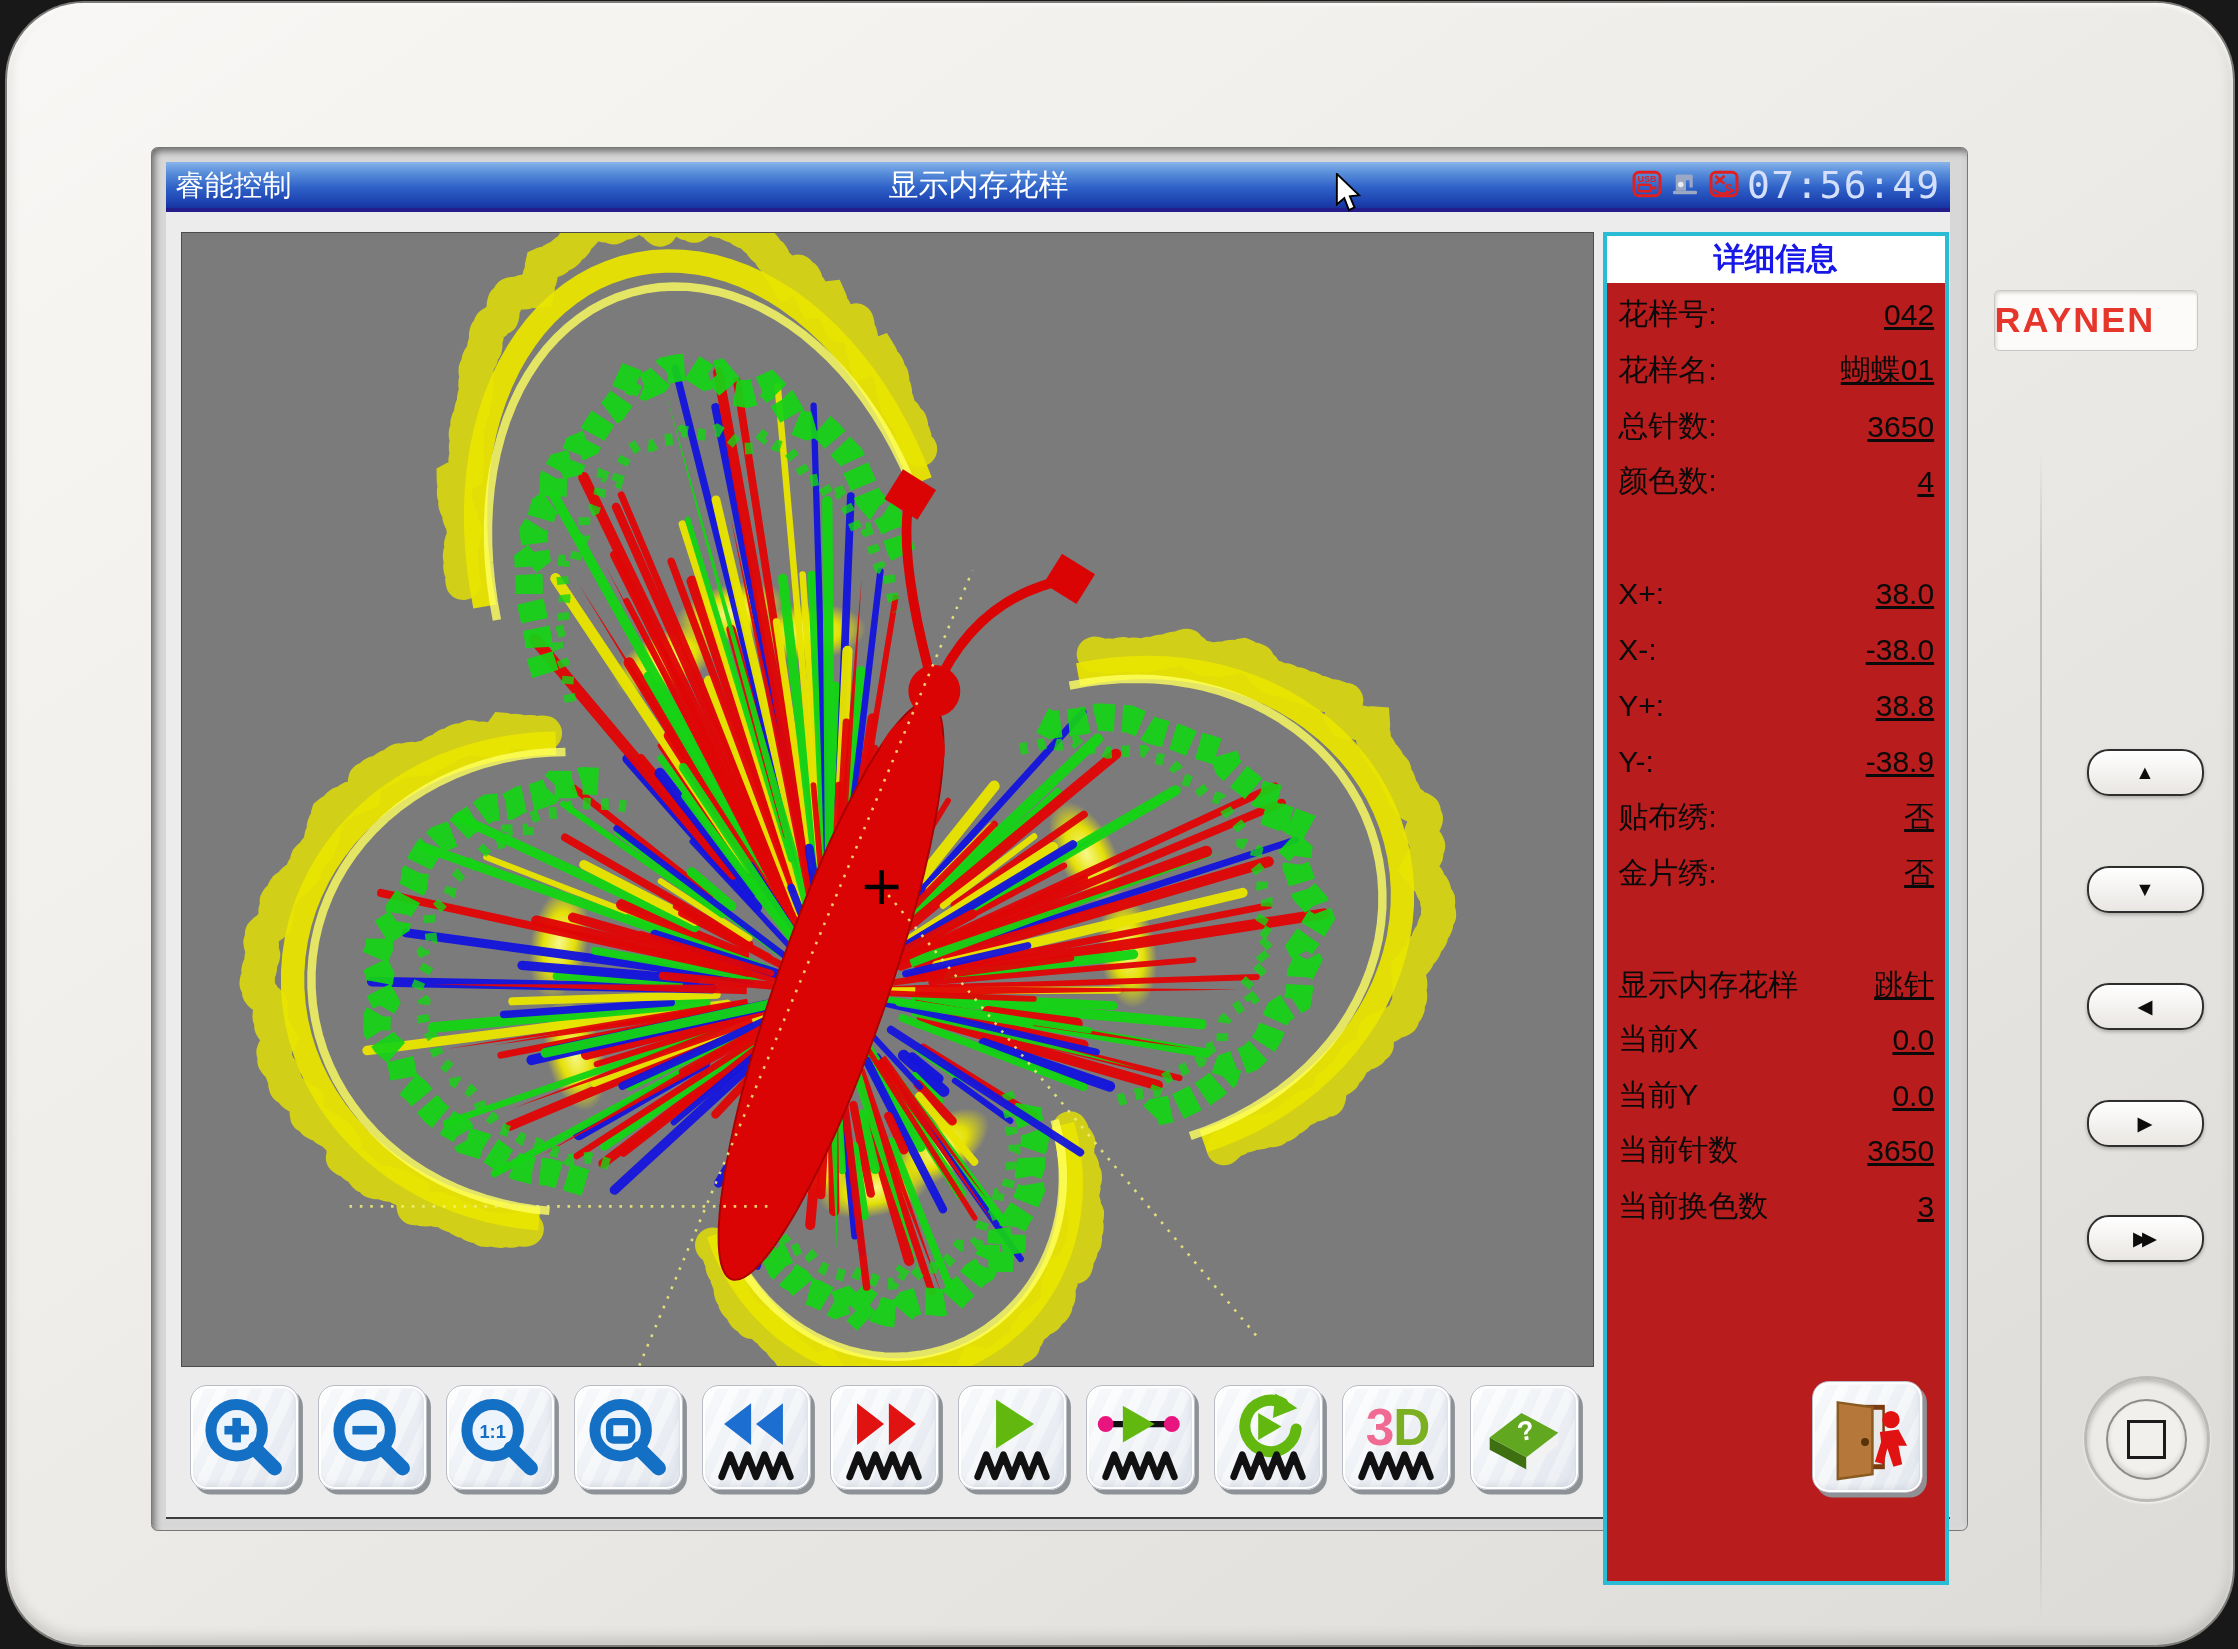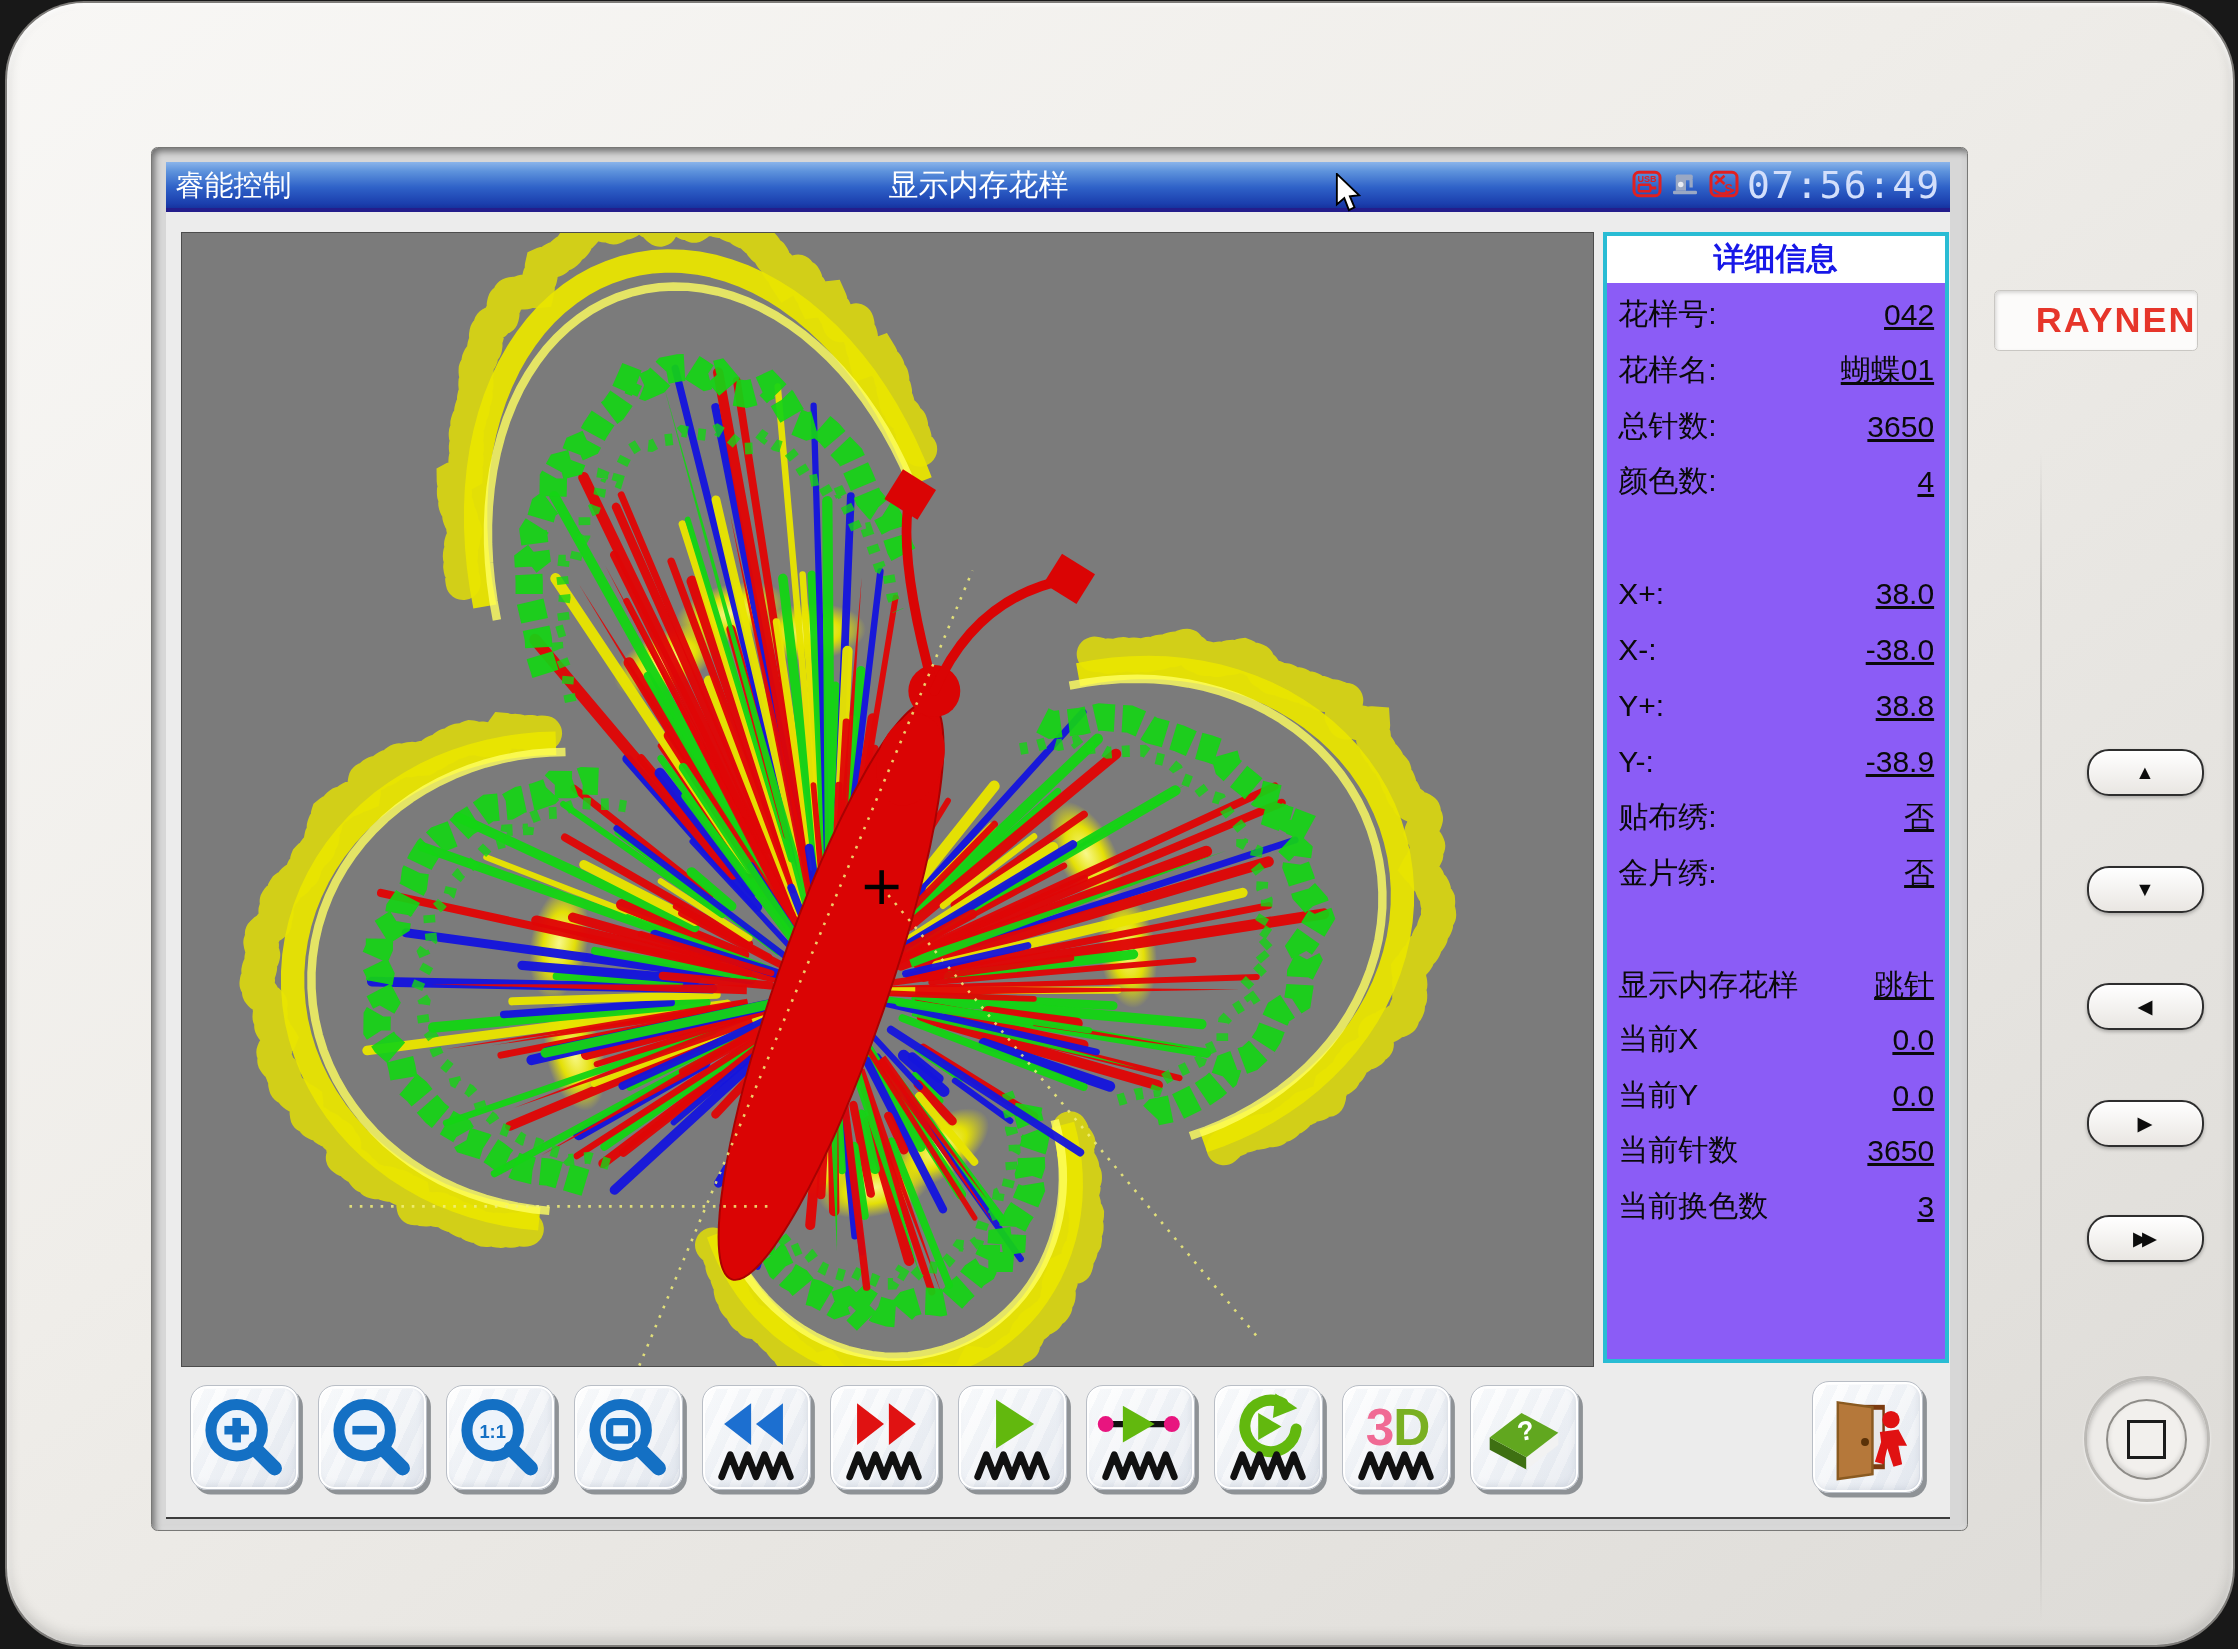--- a/index.html
+++ b/index.html
@@ -5,21 +5,21 @@
   html,body{margin:0;padding:0;width:2239px;height:1649px;background:#181818;
     font-family:"Liberation Sans",sans-serif;overflow:hidden;}
   
   .device{position:absolute;left:6.5px;top:3.3px;width:2226px;height:1642px;border-radius:77px;
     background:linear-gradient(145deg,#f8f7f5 0%,#efede9 42%,#dddbd7 100%);
     box-shadow:0 0 0 2px #7d7b78, inset 0 2.6px 5.2px rgba(255,255,255,.9), inset 0 -6.5px 14.3px rgba(0,0,0,.16);}
   .seam-v{position:absolute;left:2033px;top:449px;width:2px;height:1170px;
     background:linear-gradient(rgba(0,0,0,0),#a5a3a0 12%,#a5a3a0 88%,rgba(0,0,0,0));opacity:.6;}
   .logo-plate{position:absolute;left:1987px;top:287px;width:202px;height:59px;border-radius:5.2px;
     background:#fcfbfa;border:1.3px solid #c9c7c3;box-shadow:inset 1.3px 2px 3.9px rgba(0,0,0,.15);
-    display:flex;align-items:center;justify-content:flex-end;}
+    display:flex;align-items:center;justify-content:flex-start;}
   .logo-plate span{font-size:36px;font-weight:bold;letter-spacing:2px;color:#e6352a;transform:scaleY(.95);}
   
   .pill{position:absolute;left:2080px;width:113px;height:43px;border-radius:22px;
     background:linear-gradient(#ffffff,#e9e6e2);border:2px solid #2e2e2e;
     box-shadow:0 2px 3.9px rgba(0,0,0,.25), inset 0 1.3px 2px #fff;
     display:flex;align-items:center;justify-content:center;font-size:19.5px;color:#0c0c0c;cursor:pointer;}
   .pill .dbl{letter-spacing:-5.9px;padding-right:5.9px;}
   .knob-outer{position:absolute;left:2077px;top:1373px;width:120px;height:120px;border-radius:50%;
     border:3.9px solid #bcbab6;background:#edebe8;
     box-shadow:inset 0 2.6px 5.2px rgba(0,0,0,.25), 0 1.3px 2.6px rgba(255,255,255,.8);
@@ -41,21 +41,21 @@
     font-size:30px;color:#ffffff;}
   .tb-right{position:absolute;right:9px;top:0;height:46px;display:flex;align-items:center;gap:8.5px;}
   .tb-right .time{font-family:"DejaVu Sans Mono",monospace;font-size:38px;color:#d3dffb;letter-spacing:1.3px;}
   .cursor{position:absolute;left:1167px;top:10.4px;}
   
   .content{position:absolute;left:0;top:50px;width:1784px;height:1305px;background:#ececec;}
   .pattern{position:absolute;left:15px;top:19.5px;width:1413px;height:1135px;background:#7b7b7b;
     border:1.3px solid #4c4c4c;box-sizing:border-box;overflow:hidden;}
   .pattern svg{display:block;width:100%;height:100%;}
   
-  .panel{position:absolute;left:1437px;top:19.5px;width:346px;height:1131px;background:#8b5cf6;
+  .panel{position:absolute;left:1437px;top:19.5px;width:346px;height:1353px;background:#b91c1c;
     border:4.6px solid #29bcd4;box-sizing:border-box;}
   .phead{position:absolute;left:0;width:100%;height:47px;background:#ffffff;color:#1717e8;
     font-size:31px;font-weight:bold;display:flex;align-items:center;justify-content:center;}
   .prow{position:absolute;left:11.7px;right:10.4px;height:56px;display:flex;align-items:center;
     justify-content:space-between;color:#0a0a0a;font-size:30px;}
   .prow .pv{text-align:right;text-decoration:underline;}
   
   .toolbar{position:absolute;left:9px;top:1173px;width:1784px;height:130px;}
   .tbrow{position:absolute;left:15px;top:0;display:flex;gap:19px;}
   .tb{width:109px;height:105px;border-radius:17px;position:relative;cursor:pointer;padding:0;border:0.7px solid #b9bec6;

